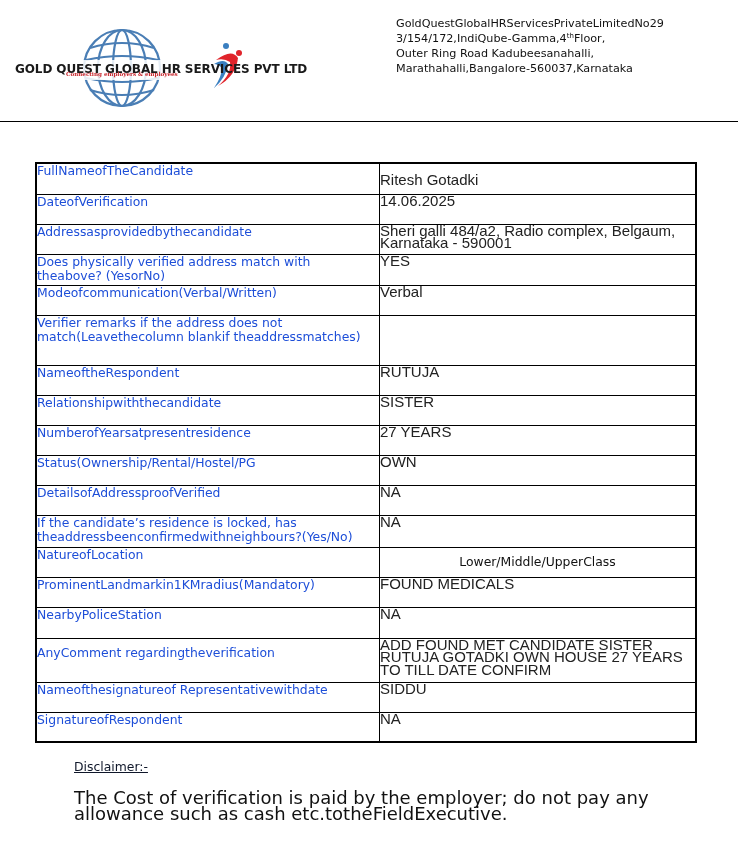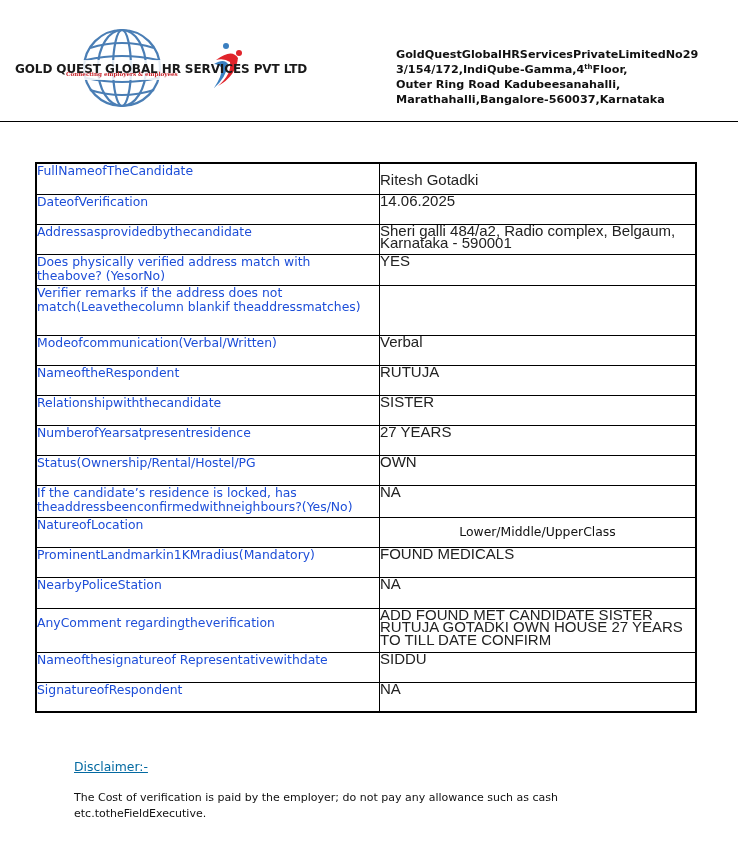--- a/index.html
+++ b/index.html
@@ -40,26 +40,25 @@
       top: 47px;
       font-family: "DejaVu Serif", serif;
       font-weight: bold;
       font-size: 5.6px;
       color: #c8242b;
       white-space: nowrap;
     }
     .company-address {
       position: absolute;
       left: 396px;
-      top: 47px;
+      top: 16px;
       font-family: "DejaVu Sans", sans-serif;
       font-size: 11.2px;
       line-height: 15px;
       color: #111;
-      font-weight: bold;
     }
     .company-address div { white-space: nowrap; }
     .company-address sup { font-size: 7px; vertical-align: 4px; line-height: 0; }
     .header-rule {
       position: absolute;
       left: 0;
       top: 121px;
       width: 738px;
       height: 0;
       border-top: 1.5px solid #000;
@@ -103,29 +102,29 @@
       padding: 0;
     }
     td.value.low { padding-top: 10px; }
     .disclaimer-title {
       position: absolute;
       left: 74px;
       top: 759px;
       font-family: "DejaVu Sans", sans-serif;
       font-size: 12.4px;
       text-decoration: underline;
-      color: #0369a1;
+      color: #0f172a;
     }
     .disclaimer-text {
       position: absolute;
       left: 74px;
       top: 790px;
       width: 600px;
       font-family: "DejaVu Sans", sans-serif;
-      font-size: 11px;
+      font-size: 18px;
       line-height: 15.5px;
       color: #111;
     }
   </style>
 </head>
 <body>
 
 <div class="logo">
   <svg viewBox="0 0 240 88">
     <g fill="none" stroke="#4a7eb5" stroke-width="2.2">
@@ -169,43 +168,47 @@
       <td class="value">14.06.2025</td>
     </tr>
     <tr style="height:30px;">
       <td class="label">Addressasprovidedbythecandidate</td>
       <td class="value">Sheri galli 484/a2, Radio complex, Belgaum, Karnataka - 590001</td>
     </tr>
     <tr style="height:31px;">
       <td class="label">Does physically verified address match with theabove? (YesorNo)</td>
       <td class="value">YES</td>
     </tr>
+    <tr style="height:30px;">
+      <td class="label">Modeofcommunication(Verbal/Written)</td>
+      <td class="value">Verbal</td>
+    </tr>
     <tr style="height:50px;">
       <td class="label">Verifier remarks if the address does not match(Leavethecolumn blankif theaddressmatches)</td>
       <td class="value"></td>
     </tr>
     <tr style="height:30px;">
-      <td class="label">Modeofcommunication(Verbal/Written)</td>
-      <td class="value">Verbal</td>
-    </tr>
-    <tr style="height:30px;">
       <td class="label">NameoftheRespondent</td>
       <td class="value">RUTUJA</td>
     </tr>
     <tr style="height:30px;">
       <td class="label">Relationshipwiththecandidate</td>
       <td class="value">SISTER</td>
     </tr>
     <tr style="height:30px;">
       <td class="label">NumberofYearsatpresentresidence</td>
       <td class="value">27 YEARS</td>
     </tr>
     <tr style="height:30px;">
       <td class="label">Status(Ownership/Rental/Hostel/PG</td>
       <td class="value">OWN</td>
+    </tr>
+    <tr style="height:30px;">
+      <td class="label">DetailsofAddressproofVerified</td>
+      <td class="value">NA</td>
     </tr>
     <tr style="height:32px;">
       <td class="label">If the candidate’s residence is locked, has theaddressbeenconfirmedwithneighbours?(Yes/No)</td>
       <td class="value">NA</td>
     </tr>
     <tr style="height:30px;">
       <td class="label">NatureofLocation</td>
       <td class="value centered">Lower/Middle/UpperClass</td>
     </tr>
     <tr style="height:30px;">

